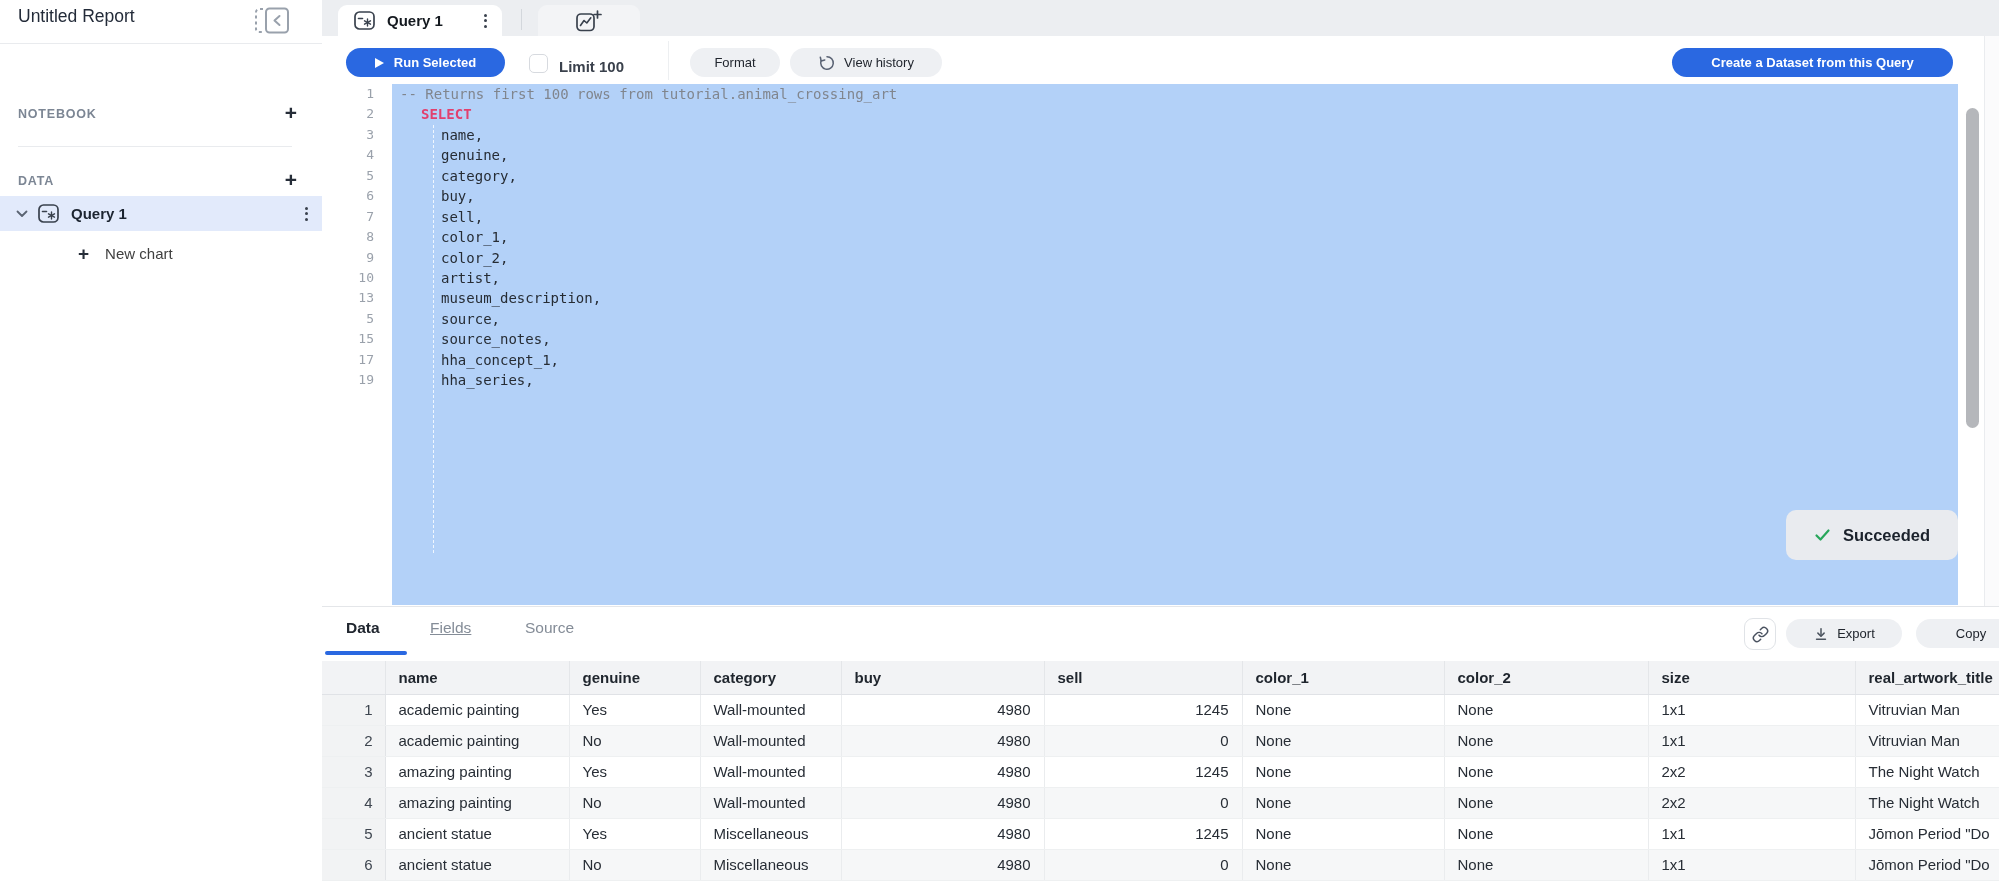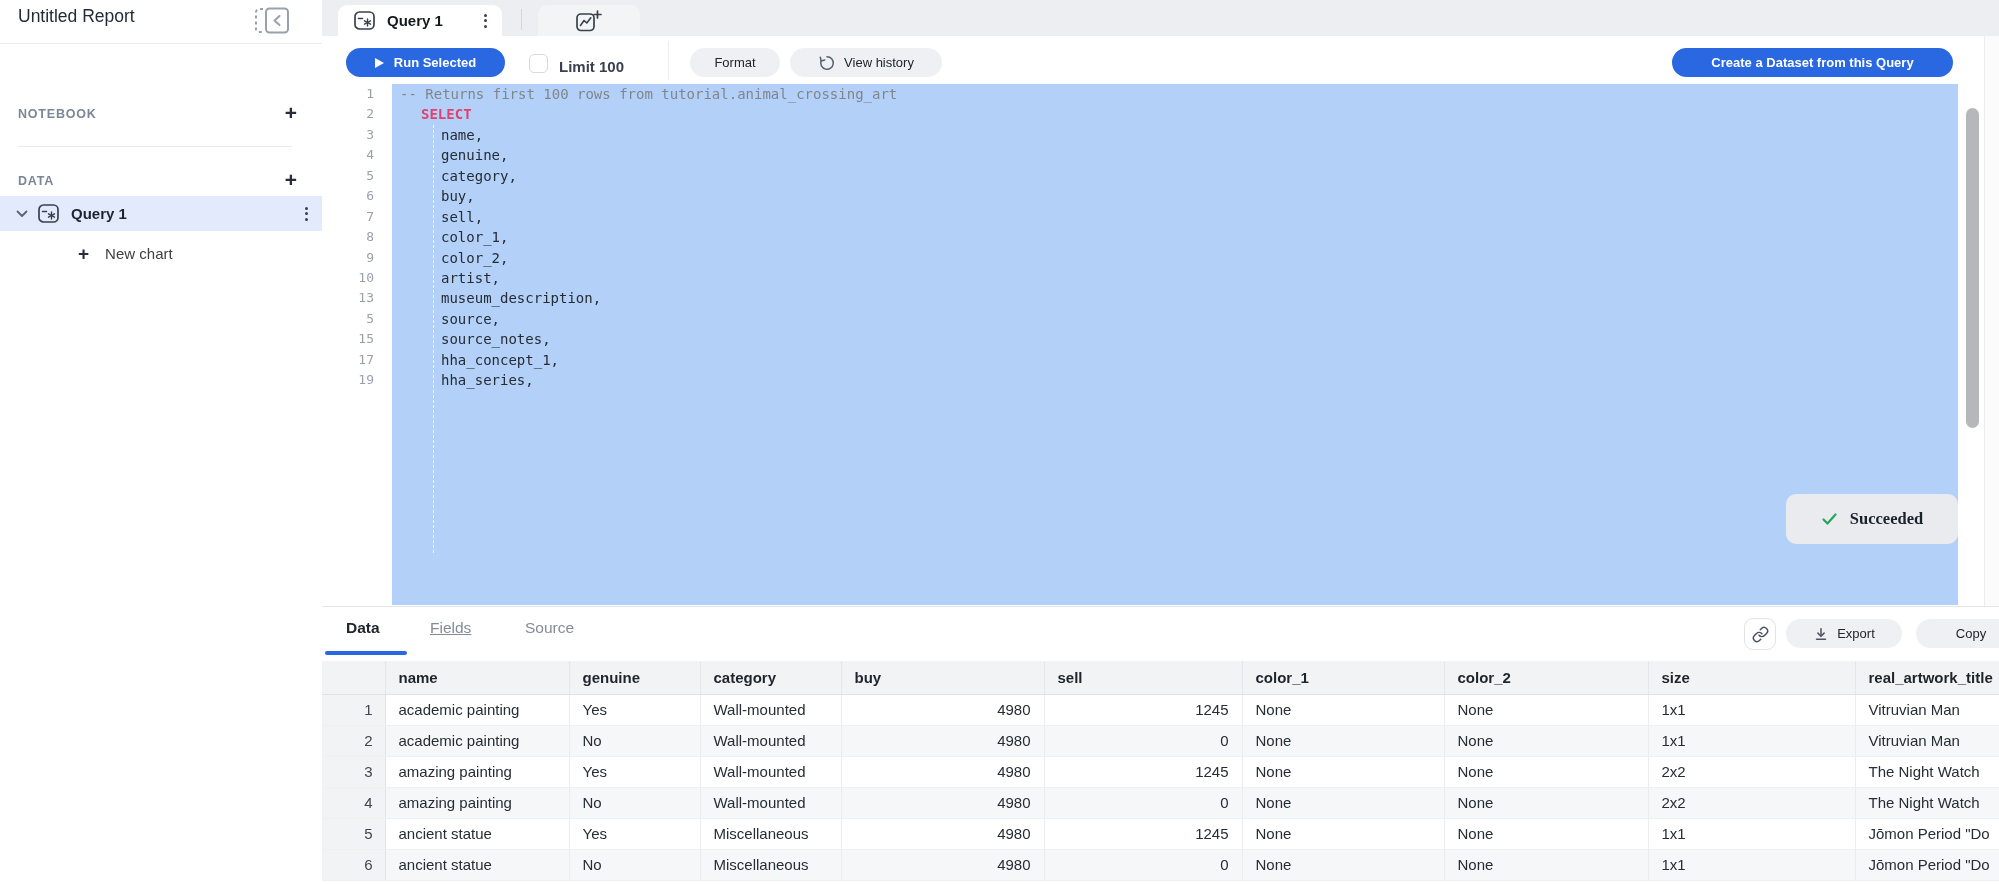--- a/index.html
+++ b/index.html
@@ -59,22 +59,22 @@
           font-family:"DejaVu Sans Mono",monospace;font-size:14px;}
   .selection-rect{position:absolute;left:70px;top:4px;width:1566px;height:521px;background:#b3d1f8;}
   .indent-guide{position:absolute;left:111px;top:45px;height:428px;border-left:1px dashed rgba(255,255,255,.8);}
   #code-lines{position:absolute;left:0;top:4px;right:0;}
   .code-line{display:flex;height:20.45px;line-height:20.45px;position:relative;}
   .ln{width:52px;text-align:right;font-size:13px;color:#9aa1ab;flex:none;}
   .code{white-space:pre;}
   .code.comment{padding-left:26px;color:#80858d;}
   .code.keyword{padding-left:47px;color:#e2406e;font-weight:700;}
   .code.field{padding-left:67px;color:#262c34;}
-  .status-badge{position:absolute;left:1786px;top:494px;width:172px;height:50px;background:#e9ebef;border-radius:10px;
-                display:flex;align-items:center;justify-content:center;gap:12px;font-family:Liberation Serif, serif;}
+  .status-badge{position:absolute;left:1786px;top:510px;width:172px;height:50px;background:#e9ebef;border-radius:10px;
+                display:flex;align-items:center;justify-content:center;gap:12px;}
   .status-badge span{font-size:16.5px;font-weight:700;color:#1b222c;}
   .editor-scrollbar{position:absolute;left:1960px;top:80px;width:24px;height:526px;}
   .editor-scrollbar .thumb{position:absolute;left:6px;top:28px;width:13px;height:320px;border-radius:7px;background:#b5b7bb;}
   .right-strip{position:absolute;left:1984px;top:36px;width:15px;height:570px;background:#fbfbfc;border-left:1px solid #eaecef;box-sizing:border-box;}
 
   
   .results{position:absolute;left:322px;top:606px;width:1677px;height:278px;background:#fff;border-top:1px solid #e4e6e9;box-sizing:border-box;}
   .rtab{position:absolute;top:12px;font-size:15.5px;cursor:pointer;}
   .rtab.active{font-weight:700;color:#20262f;}
   .rtab.idle{font-weight:500;color:#848c97;}

